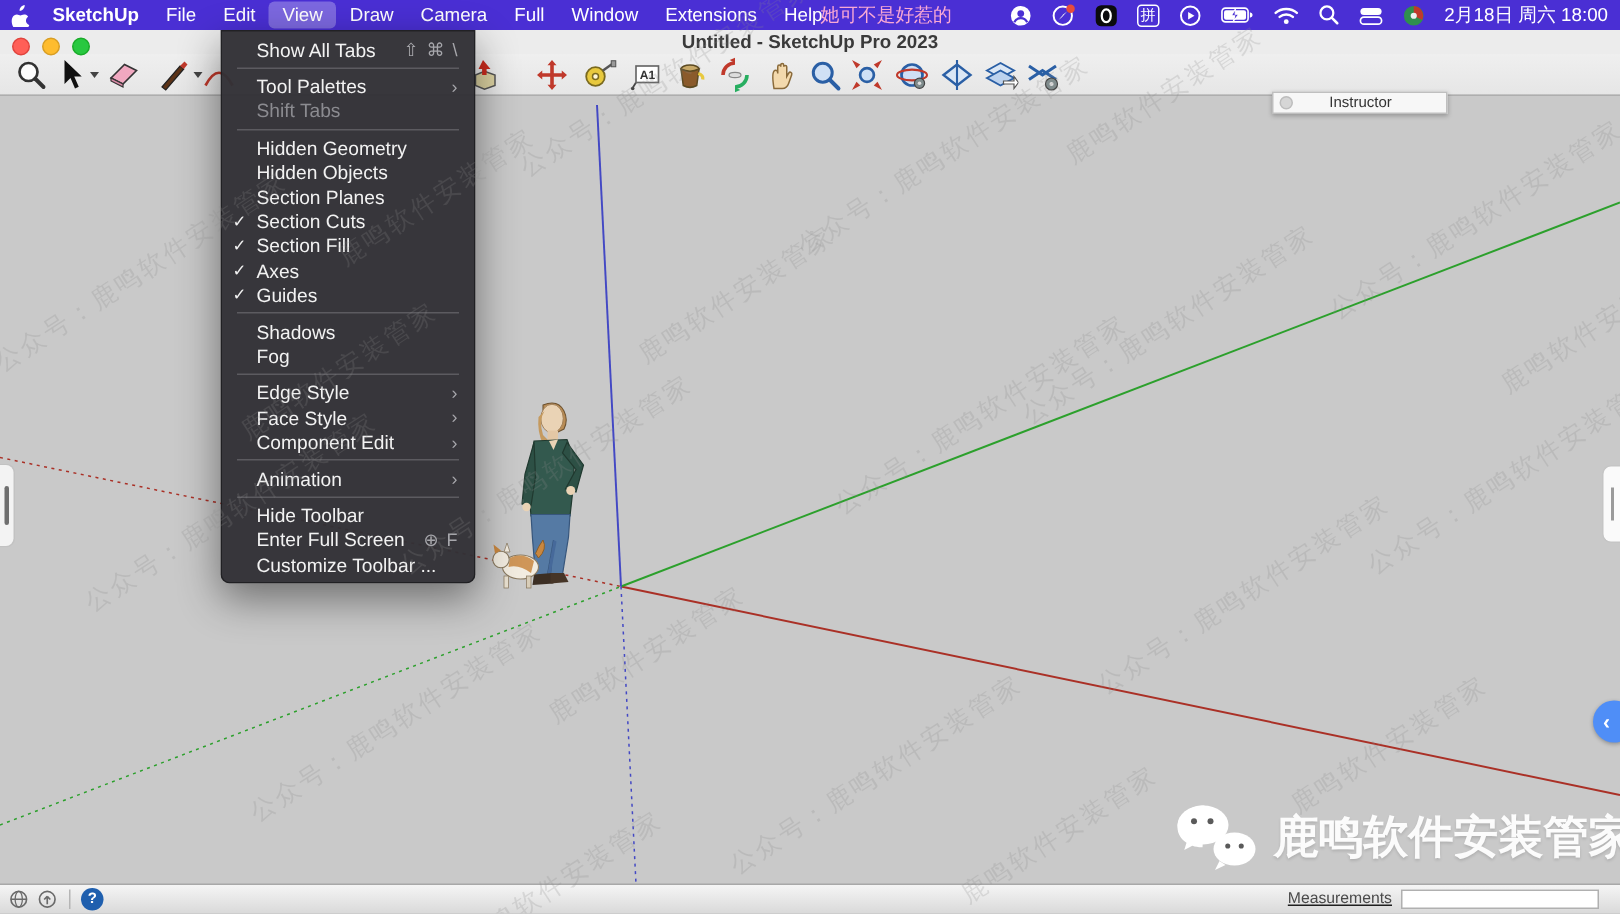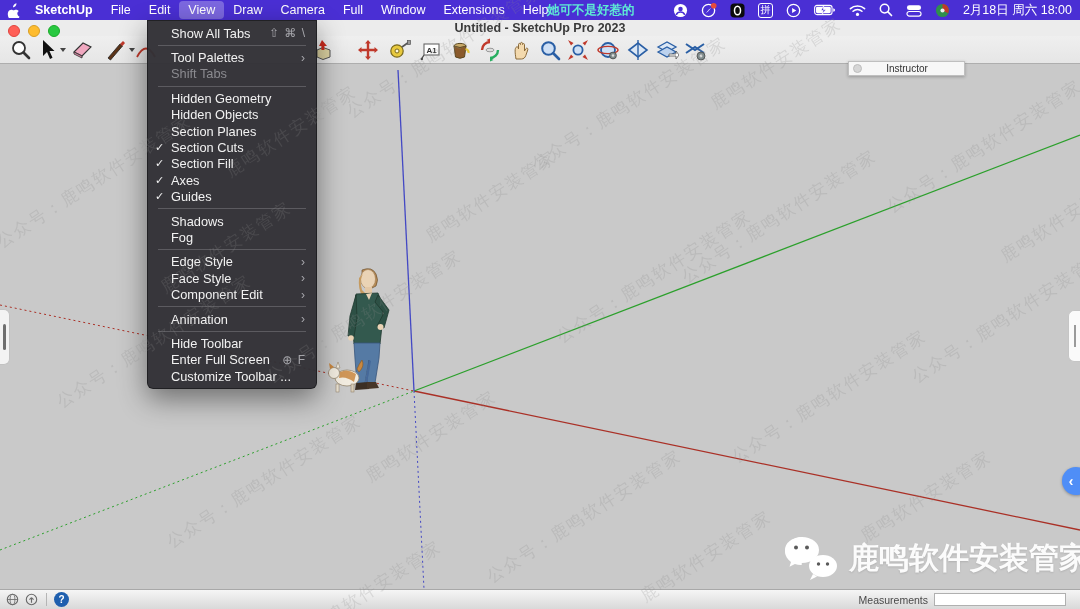--- a/index.html
+++ b/index.html
@@ -81,21 +81,21 @@
   .menu-row.disabled { color:#8b8b90; }
   .menu-sep { height:1px; background:#5c5b60; margin:3.5px 10px; }
 
   
   .statusbar { position:absolute; left:0; top:589px; width:1080px; height:20px;
     background:linear-gradient(#f5f5f5,#d9d9d9); border-top:1px solid #a8a8a8;
     z-index:40; display:flex; align-items:center; font-size:10.5px; color:#1f1f1f; }
   .sb-ico { margin-left:6px; display:flex; align-items:center; }
   .sb-div { width:1px; height:13px; background:#b5b5b5; margin:0 7px 0 8px; }
   .sb-hint { white-space:nowrap; }
-  .sb-right { position:absolute; right:14px; display:flex; align-items:flex-end; gap:6px; }
+  .sb-right { position:absolute; right:14px; display:flex; align-items:flex-start; gap:6px;text-decoration:underline; }
   .sb-meas-label { color:#4a4a4a; }
   .sb-meas-input { width:132px; height:13px; background:#fff; border:1px solid #b0b0b0;
     font-size:10px; padding:0 3px; }
 
   
   .wm-layer { position:absolute; left:0; top:0; width:1080px; height:609px;
     pointer-events:none; z-index:60; overflow:hidden; }
   .wm { position:absolute; color:#8a8a8a; opacity:0.22; font-size:17px;
     white-space:nowrap; transform:rotate(-33deg); letter-spacing:2px; }
   .wechat-brand { position:absolute; left:783px; top:535px; display:flex; align-items:center;
@@ -117,21 +117,21 @@
       <div class="mb-item">File</div>
       <div class="mb-item">Edit</div>
       <div class="mb-item active">View</div>
       <div class="mb-item">Draw</div>
       <div class="mb-item">Camera</div>
       <div class="mb-item">Full</div>
       <div class="mb-item">Window</div>
       <div class="mb-item">Extensions</div>
       <div class="mb-item">Help</div>
     </div>
-  <div class="mb-ime" style="color: #5eead4; font-weight: bold;">她可不是好惹的</div>
+  <div class="mb-ime" style="color: #f9a8d4;">她可不是好惹的</div>
   <div class="mb-right">
     <span class="mb-ico">
       <svg width="15" height="15" viewBox="0 0 16 16">
           <circle cx="8" cy="8" r="7" fill="#fff"></circle>
           <circle cx="8" cy="6.4" r="2.4" fill="#4a2fd4"></circle>
           <path d="M3.4 12.6c1-2 2.8-2.9 4.6-2.9s3.6.9 4.6 2.9" stroke="#4a2fd4" stroke-width="1.6" fill="none"></path>
         </svg>
     </span>
     <span class="mb-ico">
       <svg width="16" height="16" viewBox="0 0 17 17">

